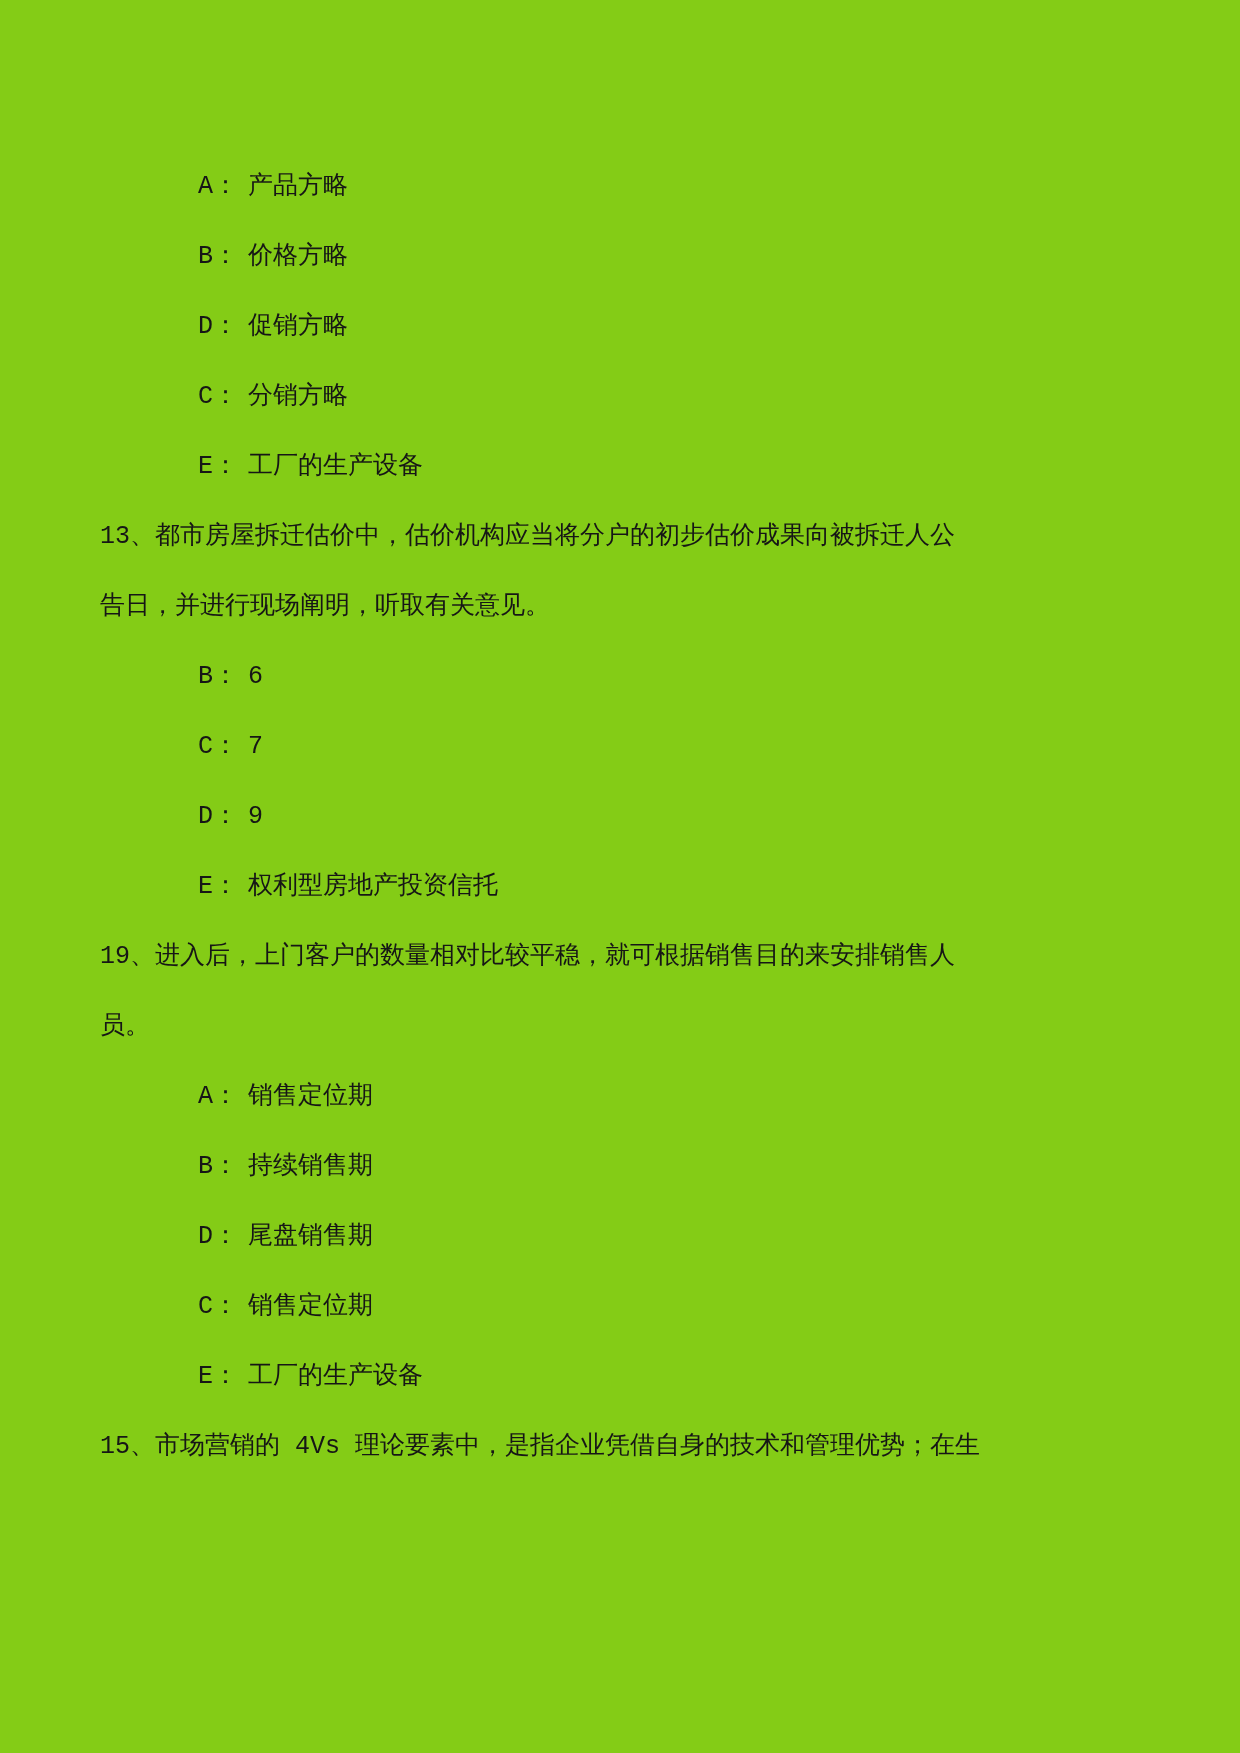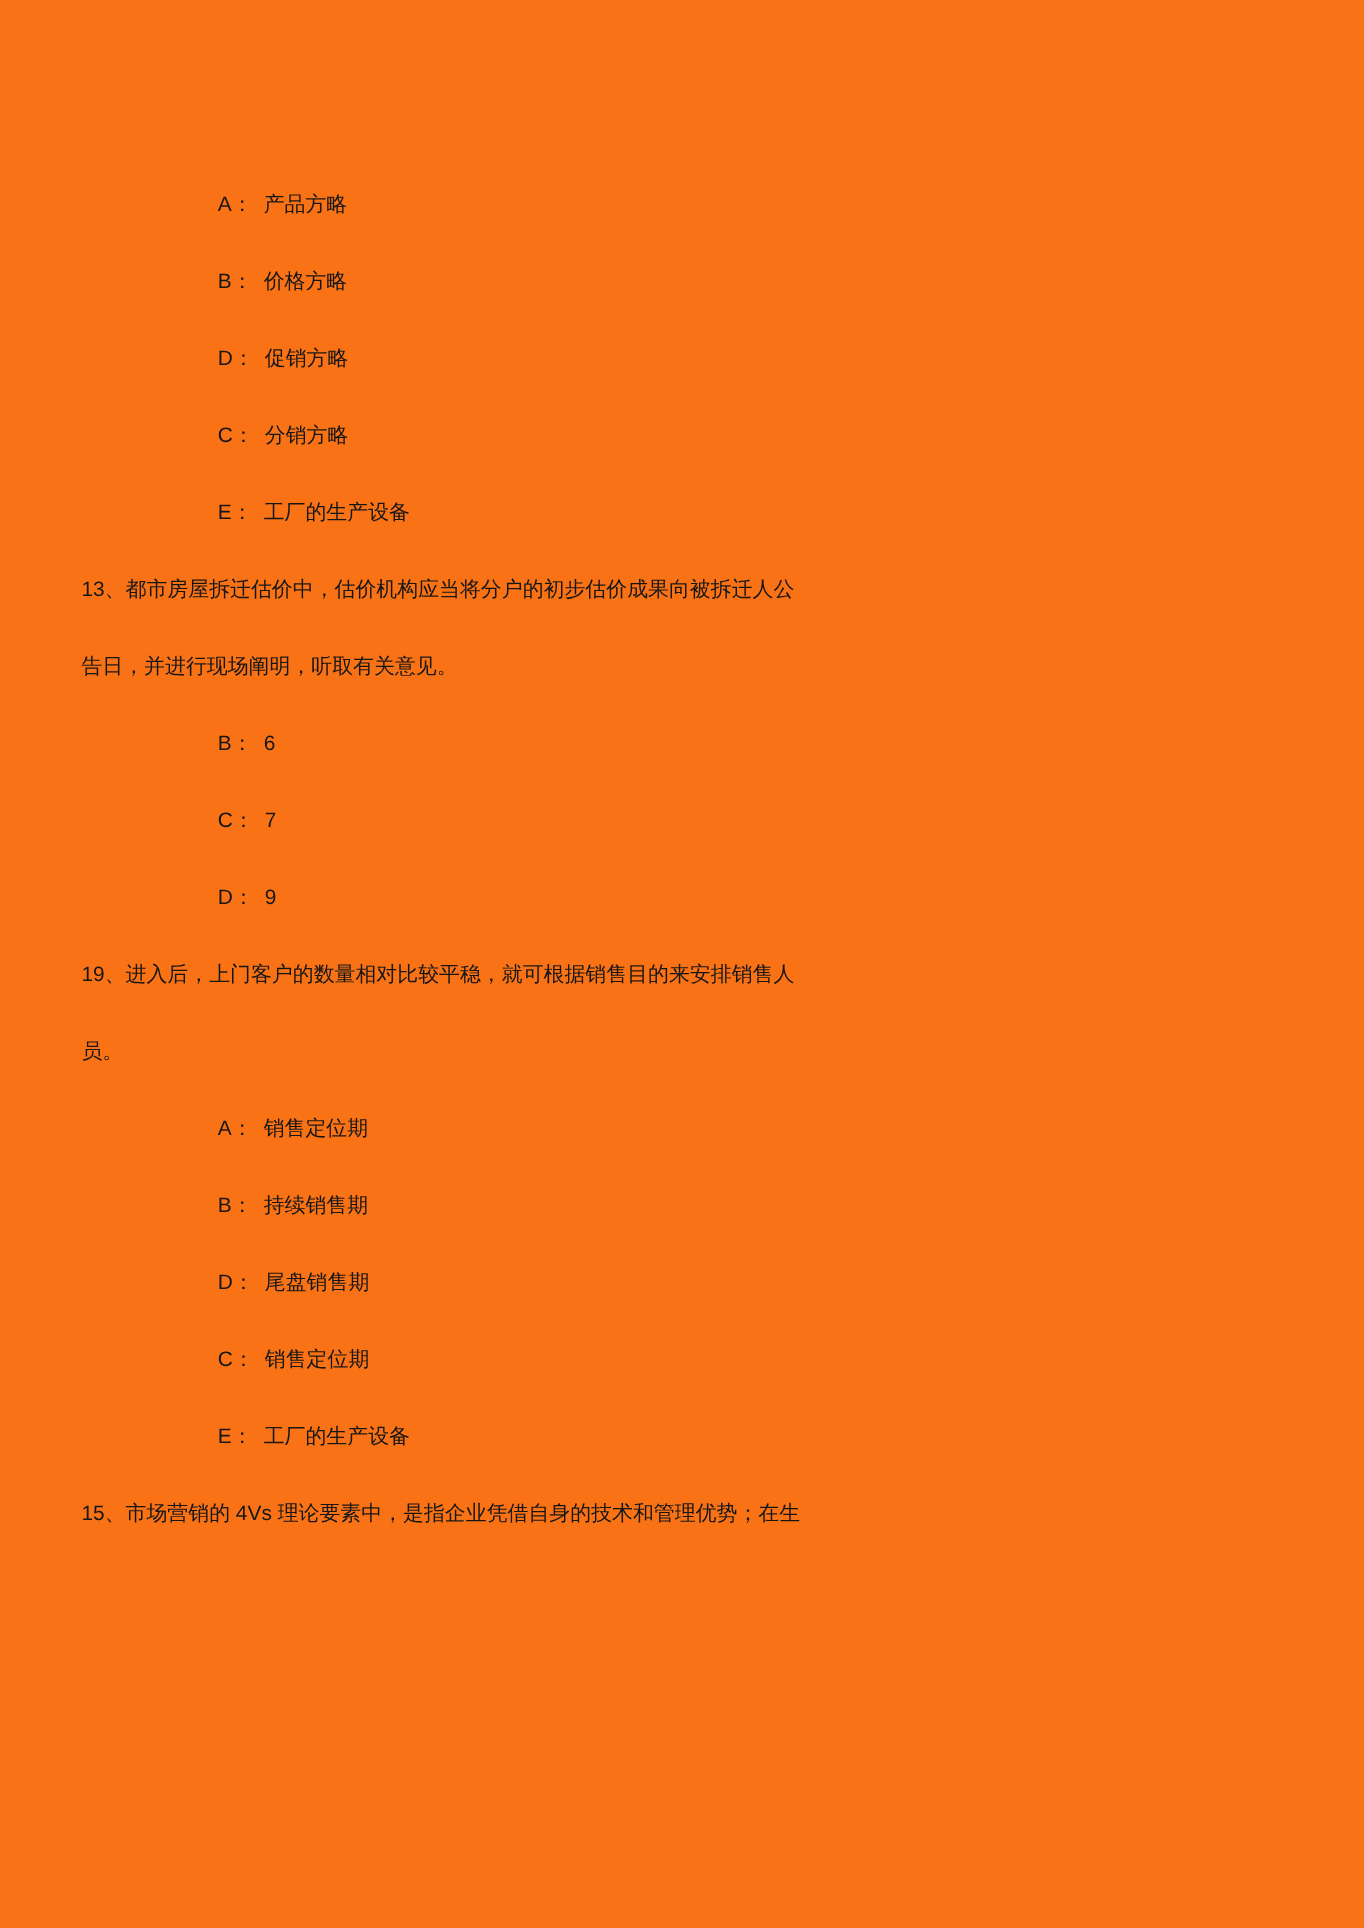--- a/index.html
+++ b/index.html
@@ -4,36 +4,36 @@
 <style>
   html, body {
     margin: 0;
     padding: 0;
     background: #ffffff;
   }
   .page {
     position: relative;
     width: 1240px;
     height: 1753px;
-    background: #f97316;
+    background: #84cc16;
     overflow: hidden;
-    font-family: Liberation Sans, sans-serif;
-    font-size: 19px;
+    font-family: Liberation Mono, monospace;
+    font-size: 25px;
     color: #161616;
   }
   .content {
     padding-top: 152px;
   }
   .row {
     height: 70px;
     line-height: 70px;
     white-space: pre;
   }
   .row.stem {
-    padding-left: 74px;
+    padding-left: 100px;
   }
   .row.opt {
     padding-left: 198px;
   }
   .opt-label {
     margin-right: 10px;
   }
 </style>
 </head>
 <body>
@@ -45,20 +45,21 @@
     <div class="row opt"><span class="opt-label">B：</span><span class="opt-text">价格方略</span></div>
     <div class="row opt"><span class="opt-label">D：</span><span class="opt-text">促销方略</span></div>
     <div class="row opt"><span class="opt-label">C：</span><span class="opt-text">分销方略</span></div>
     <div class="row opt"><span class="opt-label">E：</span><span class="opt-text">工厂的生产设备</span></div>
 
     <div class="row stem">13、都市房屋拆迁估价中，估价机构应当将分户的初步估价成果向被拆迁人公</div>
     <div class="row stem">告日，并进行现场阐明，听取有关意见。</div>
     <div class="row opt"><span class="opt-label">B：</span><span class="opt-text">6</span></div>
     <div class="row opt"><span class="opt-label">C：</span><span class="opt-text">7</span></div>
     <div class="row opt"><span class="opt-label">D：</span><span class="opt-text">9</span></div>
+    <div class="row opt"><span class="opt-label">E：</span><span class="opt-text">权利型房地产投资信托</span></div>
 
     <div class="row stem">19、进入后，上门客户的数量相对比较平稳，就可根据销售目的来安排销售人</div>
     <div class="row stem">员。</div>
     <div class="row opt"><span class="opt-label">A：</span><span class="opt-text">销售定位期</span></div>
     <div class="row opt"><span class="opt-label">B：</span><span class="opt-text">持续销售期</span></div>
     <div class="row opt"><span class="opt-label">D：</span><span class="opt-text">尾盘销售期</span></div>
     <div class="row opt"><span class="opt-label">C：</span><span class="opt-text">销售定位期</span></div>
     <div class="row opt"><span class="opt-label">E：</span><span class="opt-text">工厂的生产设备</span></div>
 
     <div class="row stem">15、市场营销的 4Vs 理论要素中，是指企业凭借自身的技术和管理优势；在生</div>

